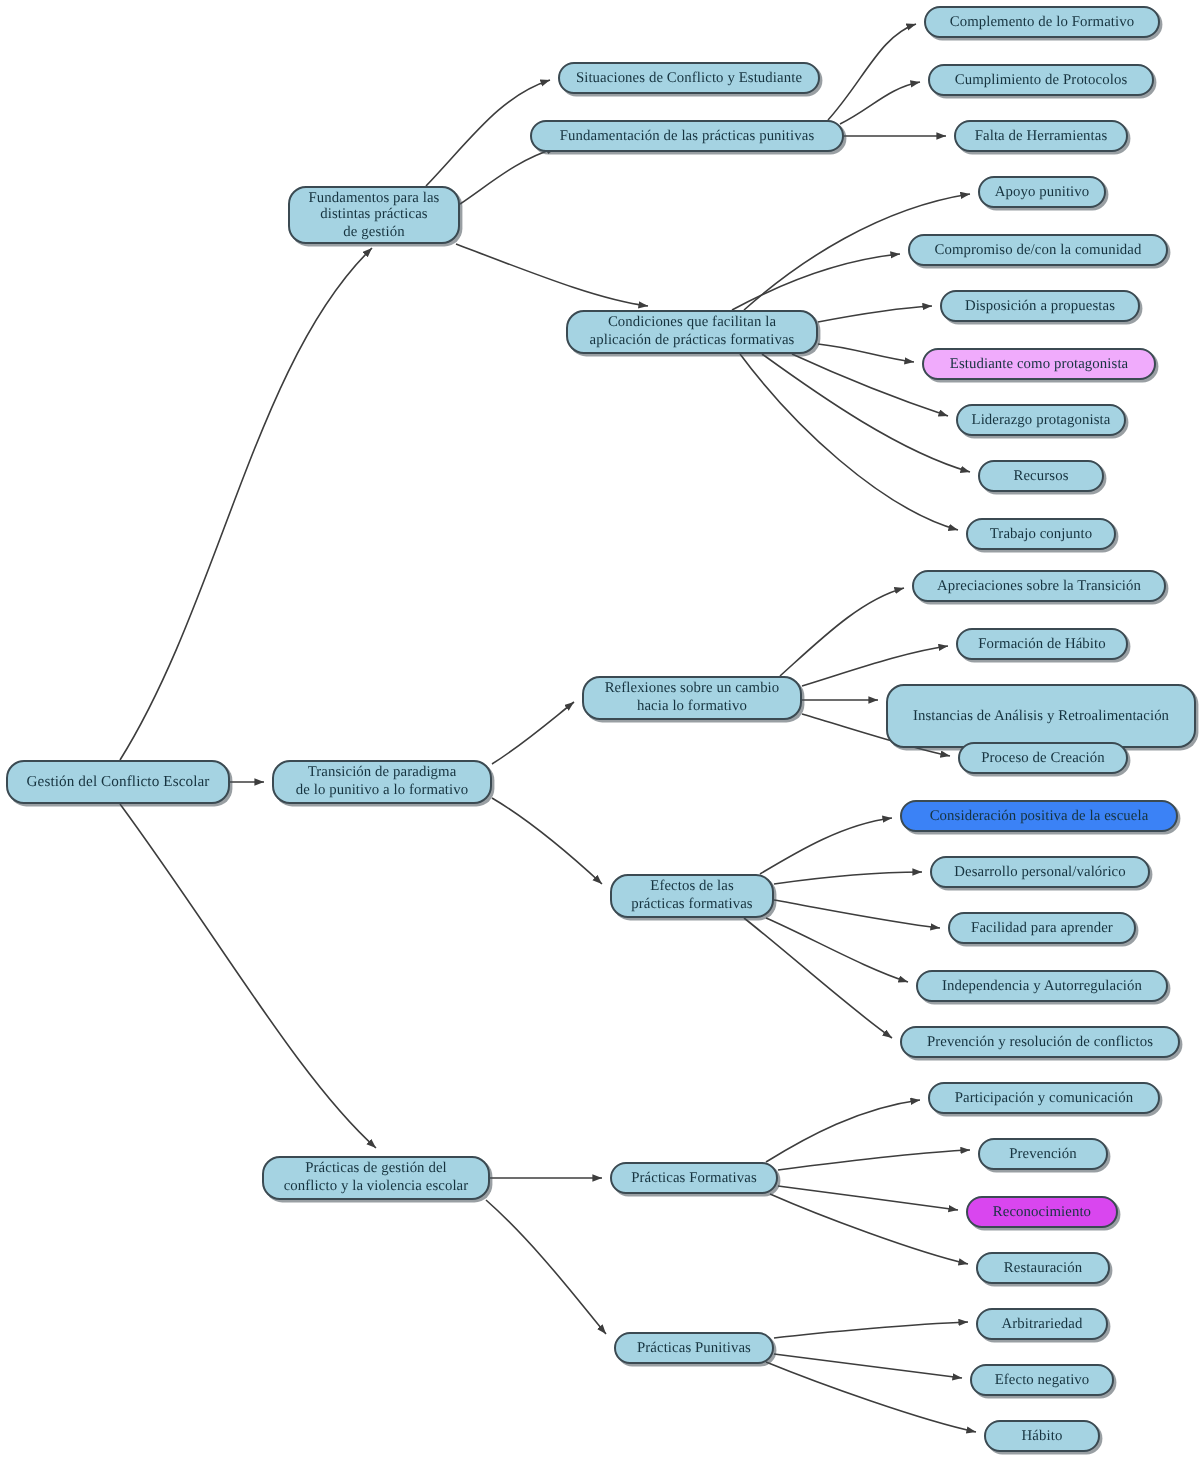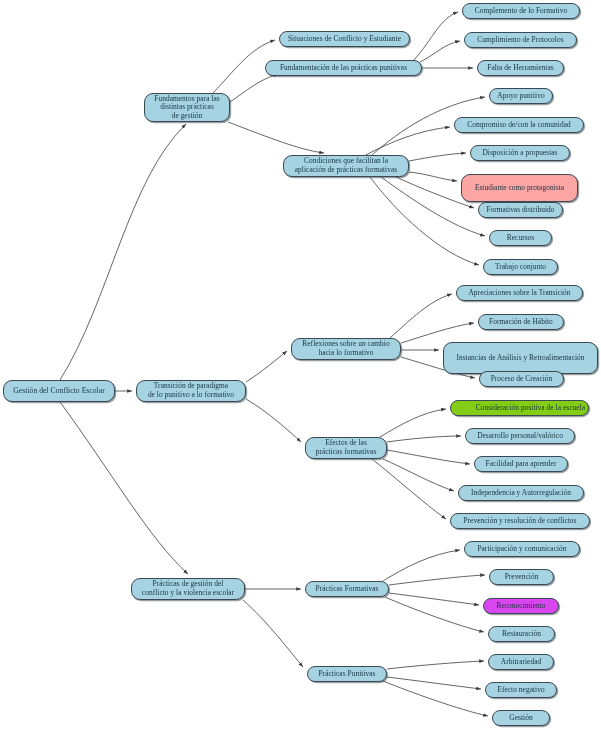--- a/index.html
+++ b/index.html
@@ -118,25 +118,25 @@
       </div>
       <div class="node" style="left: 489px; top: 88px; width: 64px; height: 16px; background: rgb(165, 211, 226); border-color: rgb(59, 74, 82); color: rgb(22, 51, 63);">
         <span>Apoyo punitivo</span>
       </div>
       <div class="node" style="left: 454px; top: 117px; width: 130px; height: 16px; background: rgb(165, 211, 226); border-color: rgb(59, 74, 82); color: rgb(22, 51, 63);">
         <span>Compromiso de/con la comunidad</span>
       </div>
       <div class="node" style="left: 470px; top: 145px; width: 100px; height: 16px; background: rgb(165, 211, 226); border-color: rgb(59, 74, 82); color: rgb(22, 51, 63);">
         <span>Disposición a propuestas</span>
       </div>
-      <div class="node" style="left: 461px; top: 174px; width: 117px; height: 28px; background: #fca5a5; border-color: rgb(59, 74, 82); color: rgb(22, 51, 63);">
+      <div class="node" style="left: 461px; top: 174px; width: 117px; height: 16px; background: #f0abfc; border-color: rgb(59, 74, 82); color: rgb(22, 51, 63);">
         <span>Estudiante como protagonista</span>
       </div>
       <div class="node" style="left: 478px; top: 202px; width: 85px; height: 16px; background: rgb(165, 211, 226); border-color: rgb(59, 74, 82); color: rgb(22, 51, 63);">
-        <span>Formativas distribuido</span>
+        <span>Liderazgo protagonista</span>
       </div>
       <div class="node" style="left: 489px; top: 230px; width: 63px; height: 16px; background: rgb(165, 211, 226); border-color: rgb(59, 74, 82); color: rgb(22, 51, 63);">
         <span>Recursos</span>
       </div>
       <div class="node" style="left: 483px; top: 259px; width: 75px; height: 16px; background: rgb(165, 211, 226); border-color: rgb(59, 74, 82); color: rgb(22, 51, 63);">
         <span>Trabajo conjunto</span>
       </div>
       <div class="node" style="left: 291px; top: 338px; width: 110px; height: 22px; background: rgb(165, 211, 226); border-color: rgb(59, 74, 82); color: rgb(22, 51, 63);">
         <span>Reflexiones sobre un cambio
 hacia lo formativo</span>
@@ -150,21 +150,21 @@
       </div>
       <div class="node" style="left: 478px; top: 314px; width: 86px; height: 16px; background: rgb(165, 211, 226); border-color: rgb(59, 74, 82); color: rgb(22, 51, 63);">
         <span>Formación de Hábito</span>
       </div>
       <div class="node" style="left: 443px; top: 342px; width: 155px; height: 32px; background: rgb(165, 211, 226); border-color: rgb(59, 74, 82); color: rgb(22, 51, 63);">
         <span>Instancias de Análisis y Retroalimentación</span>
       </div>
       <div class="node" style="left: 479px; top: 371px; width: 85px; height: 16px; background: rgb(165, 211, 226); border-color: rgb(59, 74, 82); color: rgb(22, 51, 63);">
         <span>Proceso de Creación</span>
       </div>
-      <div class="node" style="left: 450px; top: 400px; width: 139px; height: 16px; background: #84cc16; border-color: rgb(59, 74, 82); color: rgb(22, 51, 63); text-align: right;">
+      <div class="node" style="left: 450px; top: 400px; width: 139px; height: 16px; background: #3b82f6; border-color: rgb(59, 74, 82); color: rgb(22, 51, 63);">
         <span>Consideración positiva de la escuela</span>
       </div>
       <div class="node" style="left: 465px; top: 428px; width: 110px; height: 16px; background: rgb(165, 211, 226); border-color: rgb(59, 74, 82); color: rgb(22, 51, 63);">
         <span>Desarrollo personal/valórico</span>
       </div>
       <div class="node" style="left: 474px; top: 456px; width: 94px; height: 16px; background: rgb(165, 211, 226); border-color: rgb(59, 74, 82); color: rgb(22, 51, 63);">
         <span>Facilidad para aprender</span>
       </div>
       <div class="node" style="left: 458px; top: 485px; width: 126px; height: 16px; background: rgb(165, 211, 226); border-color: rgb(59, 74, 82); color: rgb(22, 51, 63);">
         <span>Independencia y Autorregulación</span>
@@ -190,16 +190,16 @@
       <div class="node" style="left: 488px; top: 626px; width: 67px; height: 16px; background: rgb(165, 211, 226); border-color: rgb(59, 74, 82); color: rgb(22, 51, 63);">
         <span>Restauración</span>
       </div>
       <div class="node" style="left: 488px; top: 654px; width: 66px; height: 16px; background: rgb(165, 211, 226); border-color: rgb(59, 74, 82); color: rgb(22, 51, 63);">
         <span>Arbitrariedad</span>
       </div>
       <div class="node" style="left: 485px; top: 682px; width: 72px; height: 16px; background: rgb(165, 211, 226); border-color: rgb(59, 74, 82); color: rgb(22, 51, 63);">
         <span>Efecto negativo</span>
       </div>
       <div class="node" style="left: 492px; top: 710px; width: 58px; height: 16px; background: rgb(165, 211, 226); border-color: rgb(59, 74, 82); color: rgb(22, 51, 63);">
-        <span>Gestión</span>
+        <span>Hábito</span>
       </div>
     </div>
 </div>
 
 </body></html>

